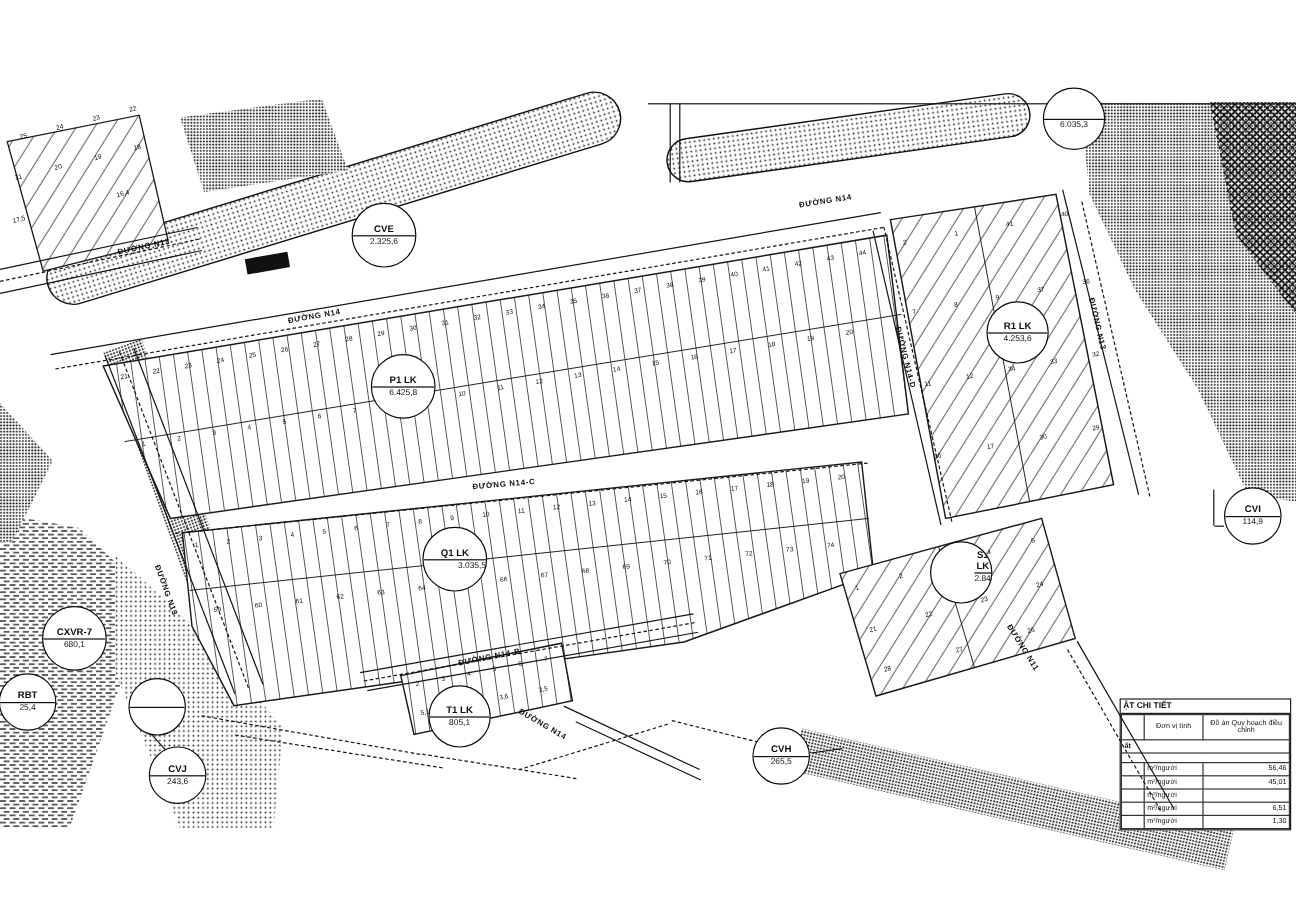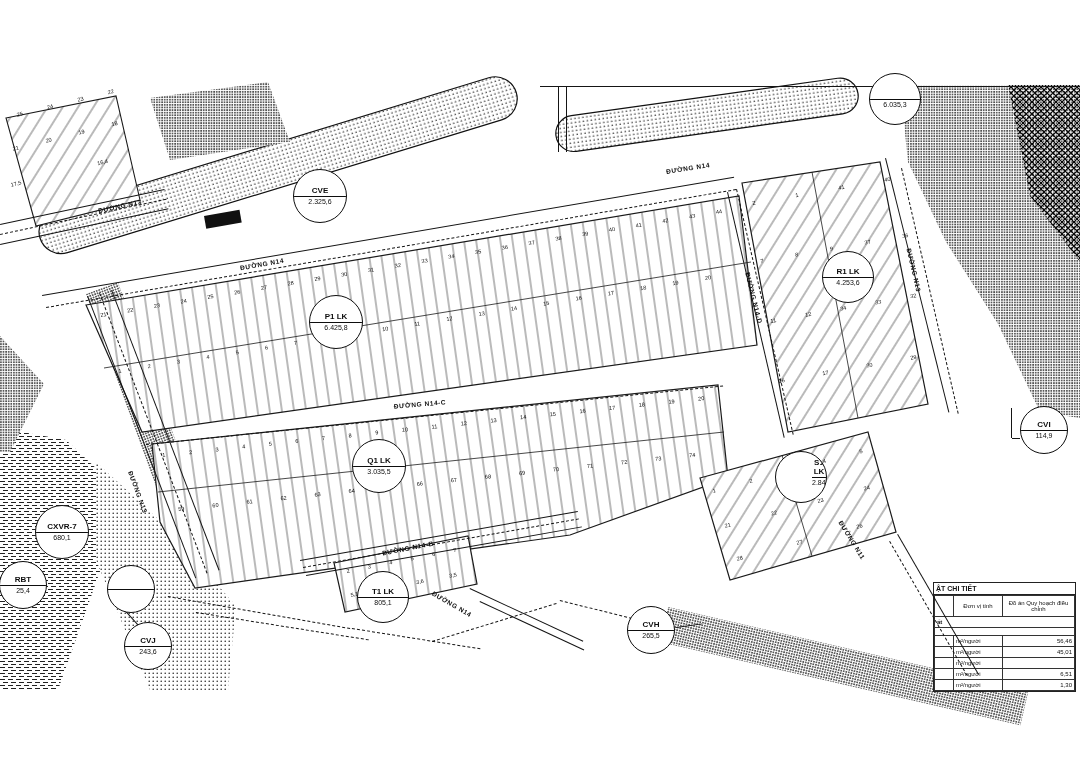--- a/index.html
+++ b/index.html
@@ -332,21 +332,21 @@
     <div class="roadlabel" style="left: 852px; top: 540px; transform: translate(-50%, -50%) rotate(58deg);">ĐƯỜNG N11</div>
     <div class="roadlabel" style="left: 138px; top: 492px; transform: translate(-50%, -50%) rotate(70deg);">ĐƯỜNG N13</div>
     <div class="balloon" style="left: 293px; top: 169px; width: 54px; height: 54px;">
       <div class="bname">CVE</div>
       <div class="bval">2.325,6</div>
     </div>
     <div class="balloon" style="left: 309px; top: 295px; width: 54px; height: 54px;">
       <div class="bname">P1 LK</div>
       <div class="bval">6.425,8</div>
     </div>
-    <div class="balloon" style="left: 352px; top: 439px; width: 54px; height: 54px;">
+    <div class="balloon" style="left: 352px; top: 439px; width: 54px; height: 54px; text-align: right;">
       <div class="bname">Q1 LK</div>
       <div class="bval">3.035,5</div>
     </div>
     <div class="balloon" style="left: 822px; top: 251px; width: 52px; height: 52px;">
       <div class="bname">R1 LK</div>
       <div class="bval">4.253,6</div>
     </div>
     <div class="balloon" style="left: 775px; top: 451px; width: 52px; height: 52px; padding-left: 36px;">
       <div class="bname">S1 LK</div>
       <div class="bval">2.840</div>

